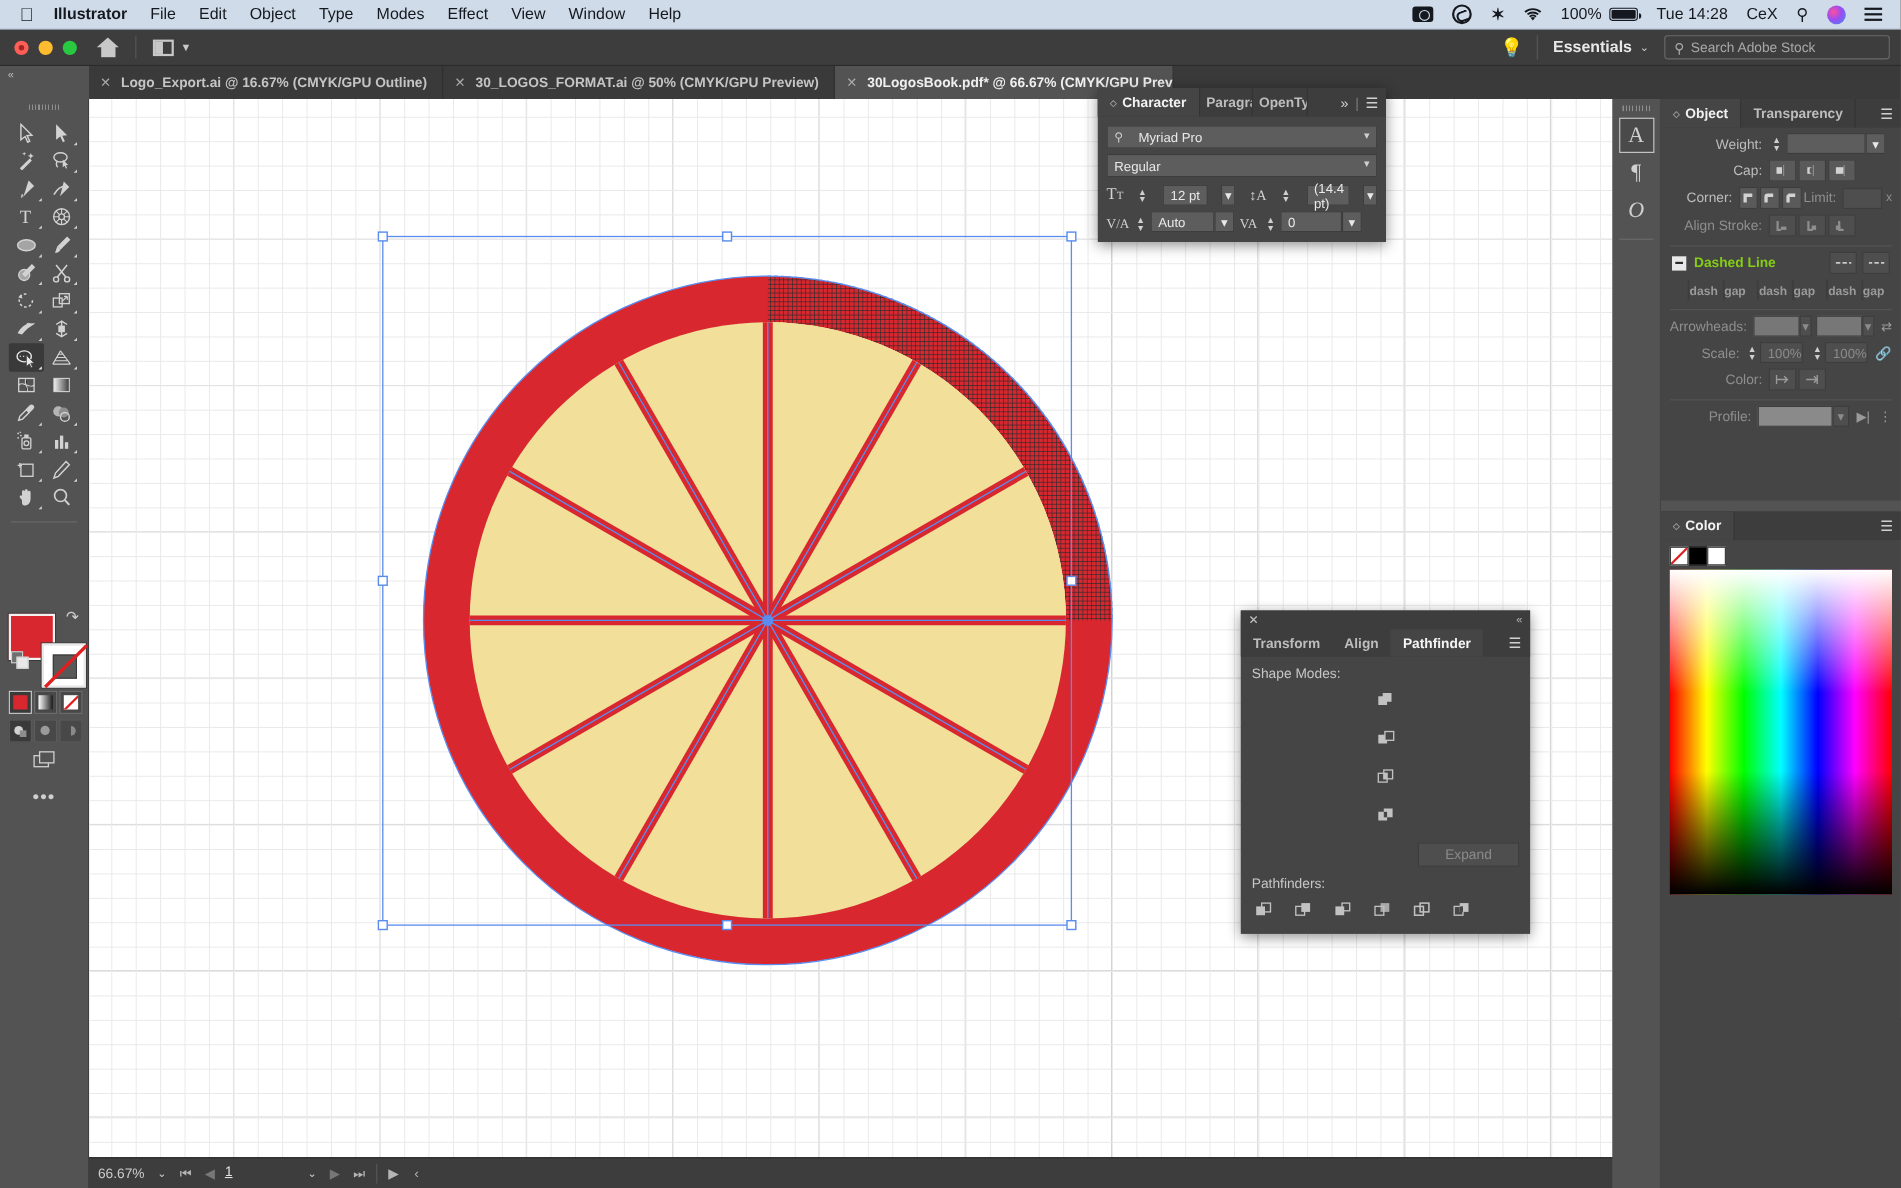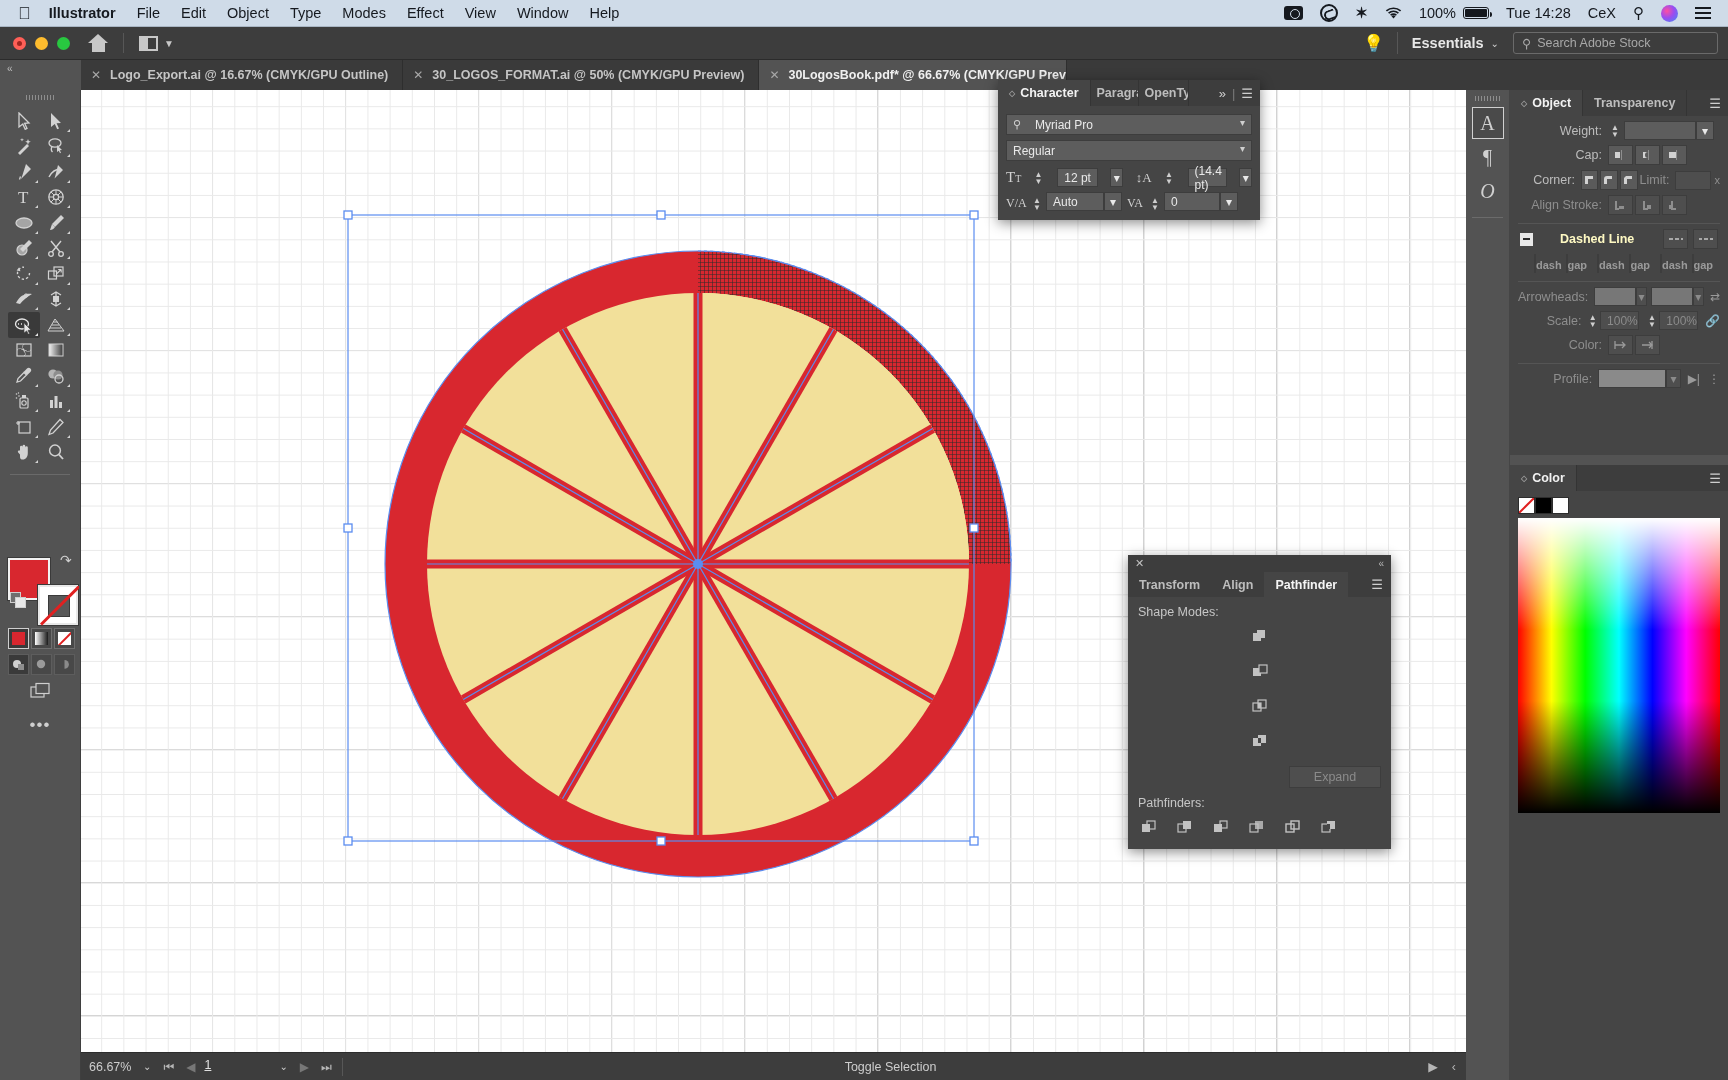--- a/index.html
+++ b/index.html
@@ -654,21 +654,20 @@
       <span>⏮</span>
       <span class="dim">◀</span>
     </div>
     <div class="sb-page"><u>1</u></div>
     <div class="sb-cv">⌄</div>
     <div class="sb-nav">
       <span class="dim">▶</span>
       <span>⏭</span>
     </div>
     <div class="sb-sep"></div>
-    <div class="sb-toggle">Toggle Selection</div>
     <div class="sb-right">
       <span>▶</span>
       <span>‹</span>
     </div>
   </div>
 
   <div class="rightdock">
     <div class="mini-dock">
       <div class="grip2"></div>
       <div class="md-btn sel" style="font-family:'Liberation Serif',serif;">A</div>
@@ -759,21 +758,21 @@
             </svg>
           </span>
       </div>
 
       <div class="psep"></div>
 
       <div class="prow" style="padding-left:10px;">
         <span class="chk">
             <i></i>
           </span>
-        <span style="color:#fef9c3;font-weight:bold;font-size:12.5px;margin-left:20px;">Dashed Line</span>
+        <span style="color:#84cc16;font-weight:bold;font-size:12.5px;">Dashed Line</span>
         <span style="margin-left:auto;display:flex;gap:3px;">
           <span class="iconbtn dim">
               <svg width="16" height="8">
                 <path d="M1 4h4M7 4h4M13 4h2" stroke="#c8c8c8" stroke-width="1.6"></path>
               </svg>
             </span>
           <span class="iconbtn dim">
               <svg width="16" height="8">
                 <path d="M1 4h3M6 4h4M12 4h3" stroke="#c8c8c8" stroke-width="1.6"></path>
               </svg>

